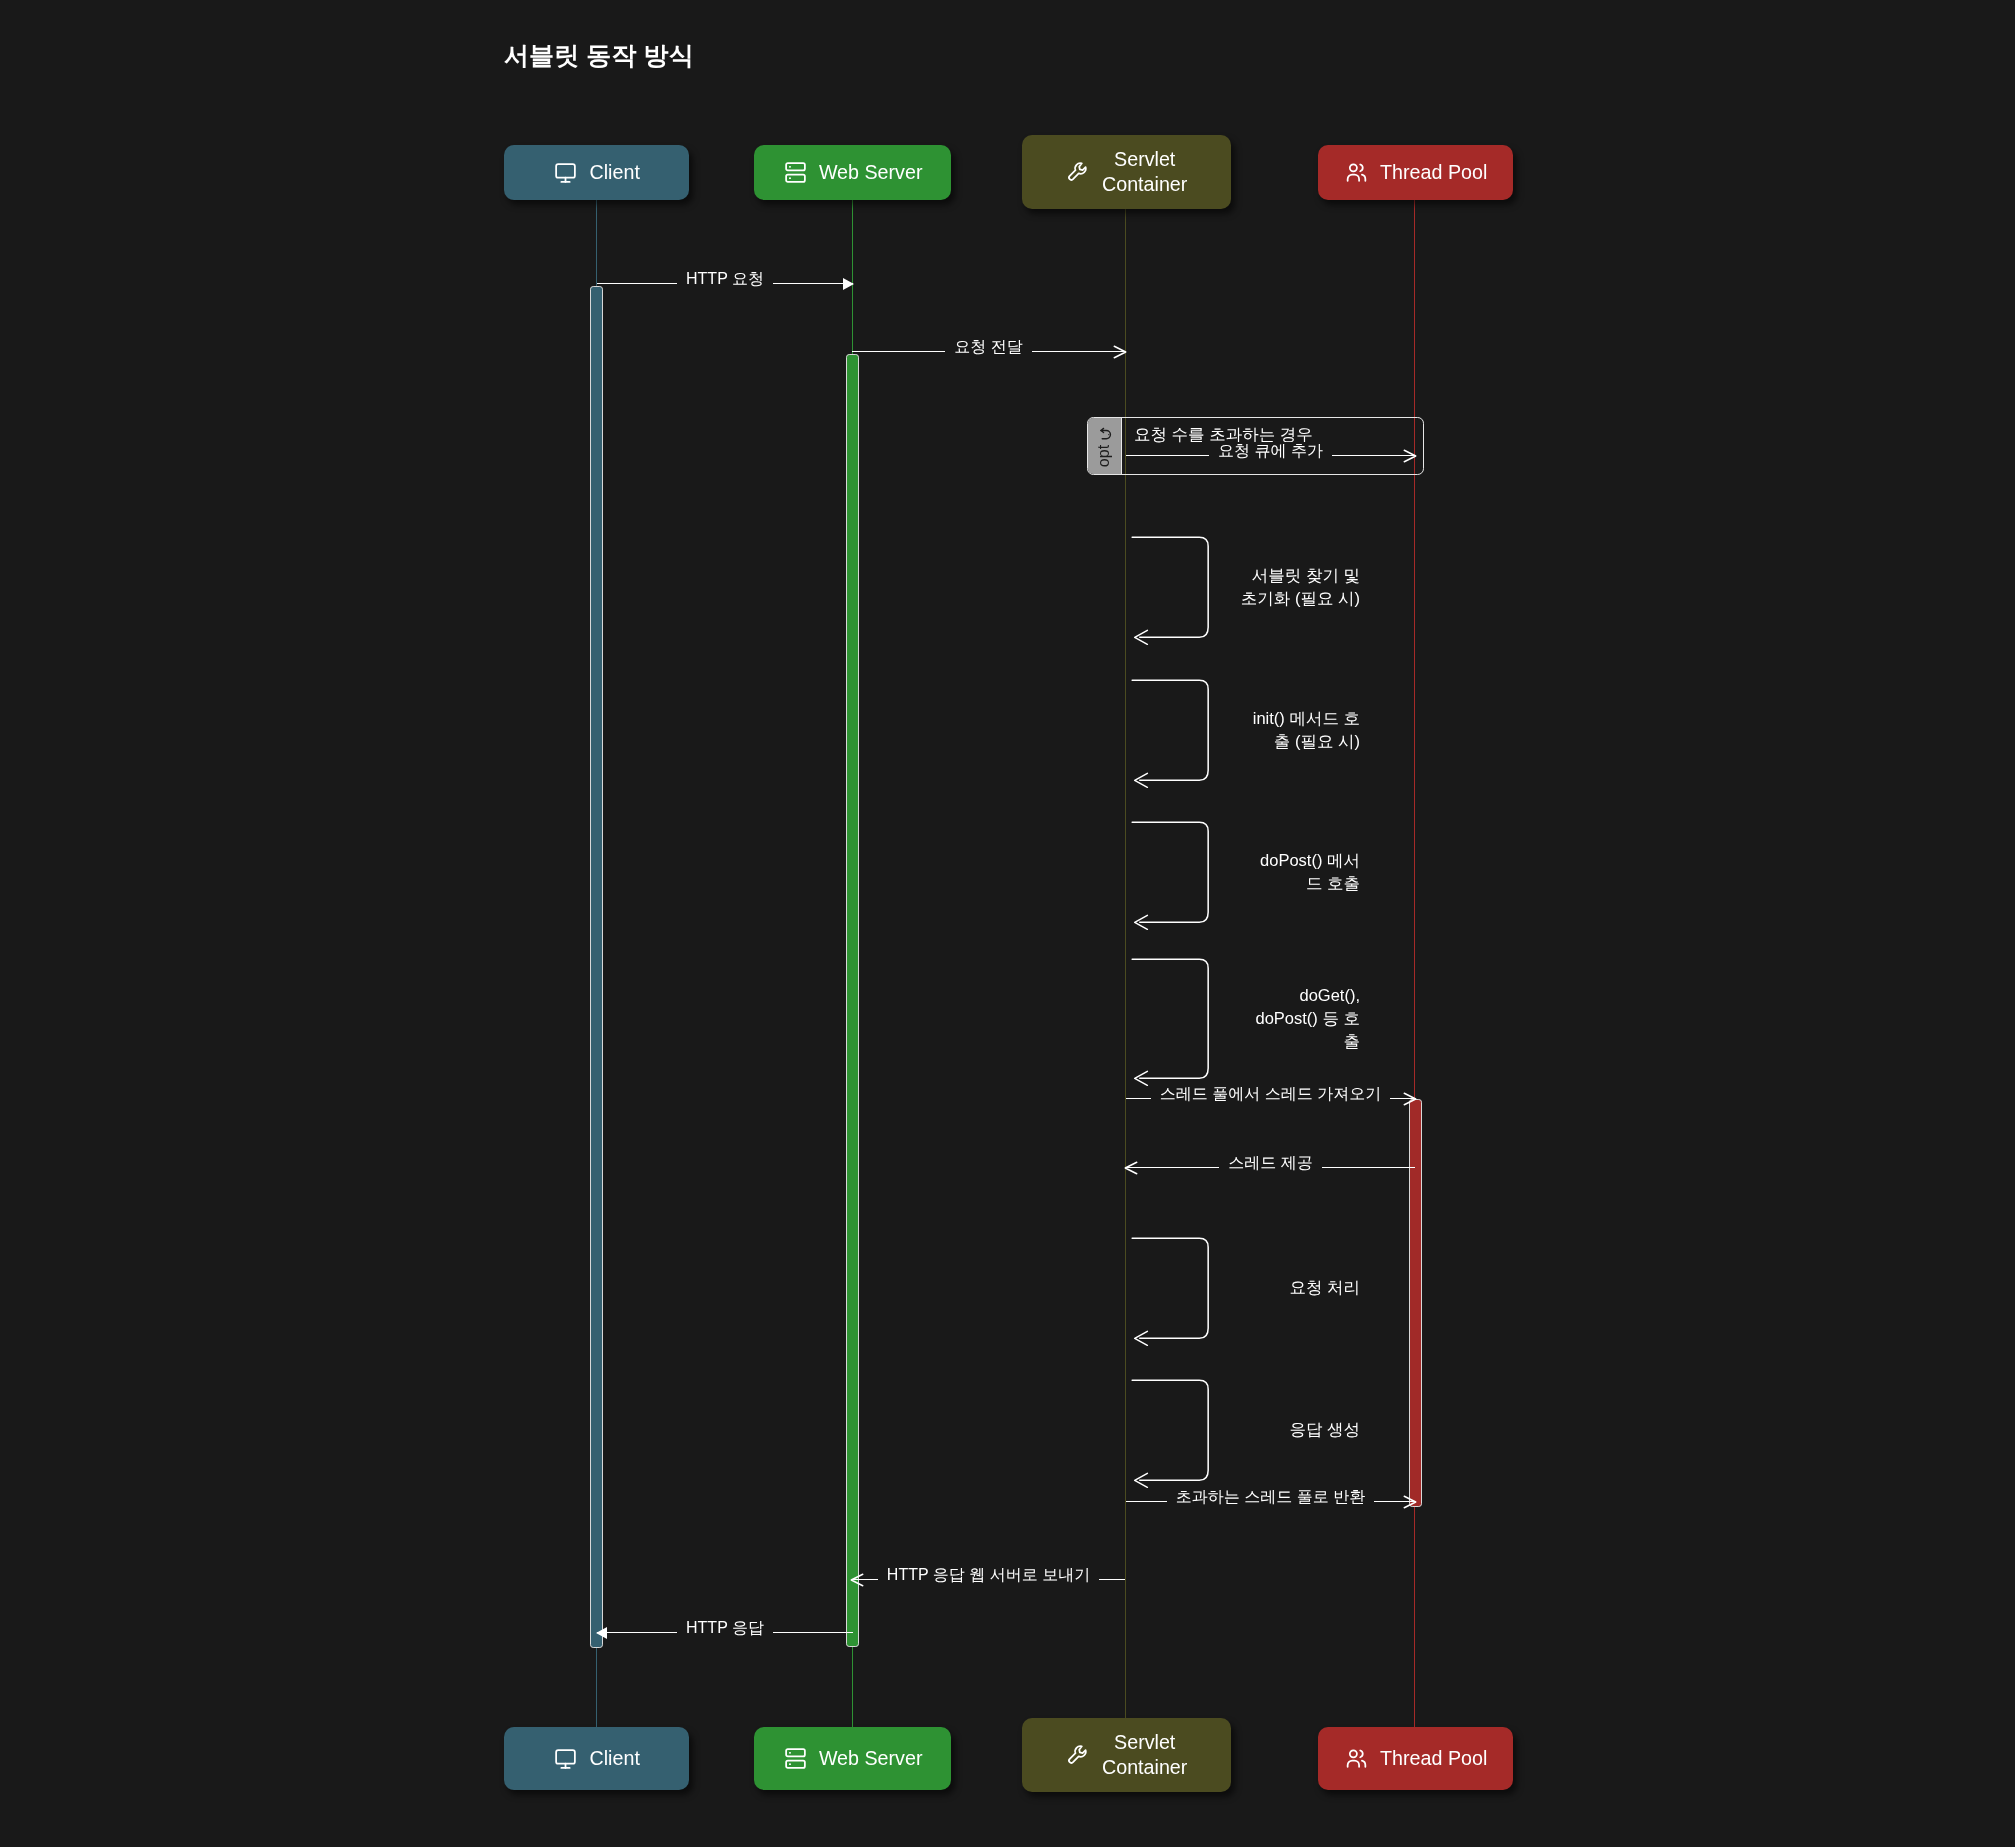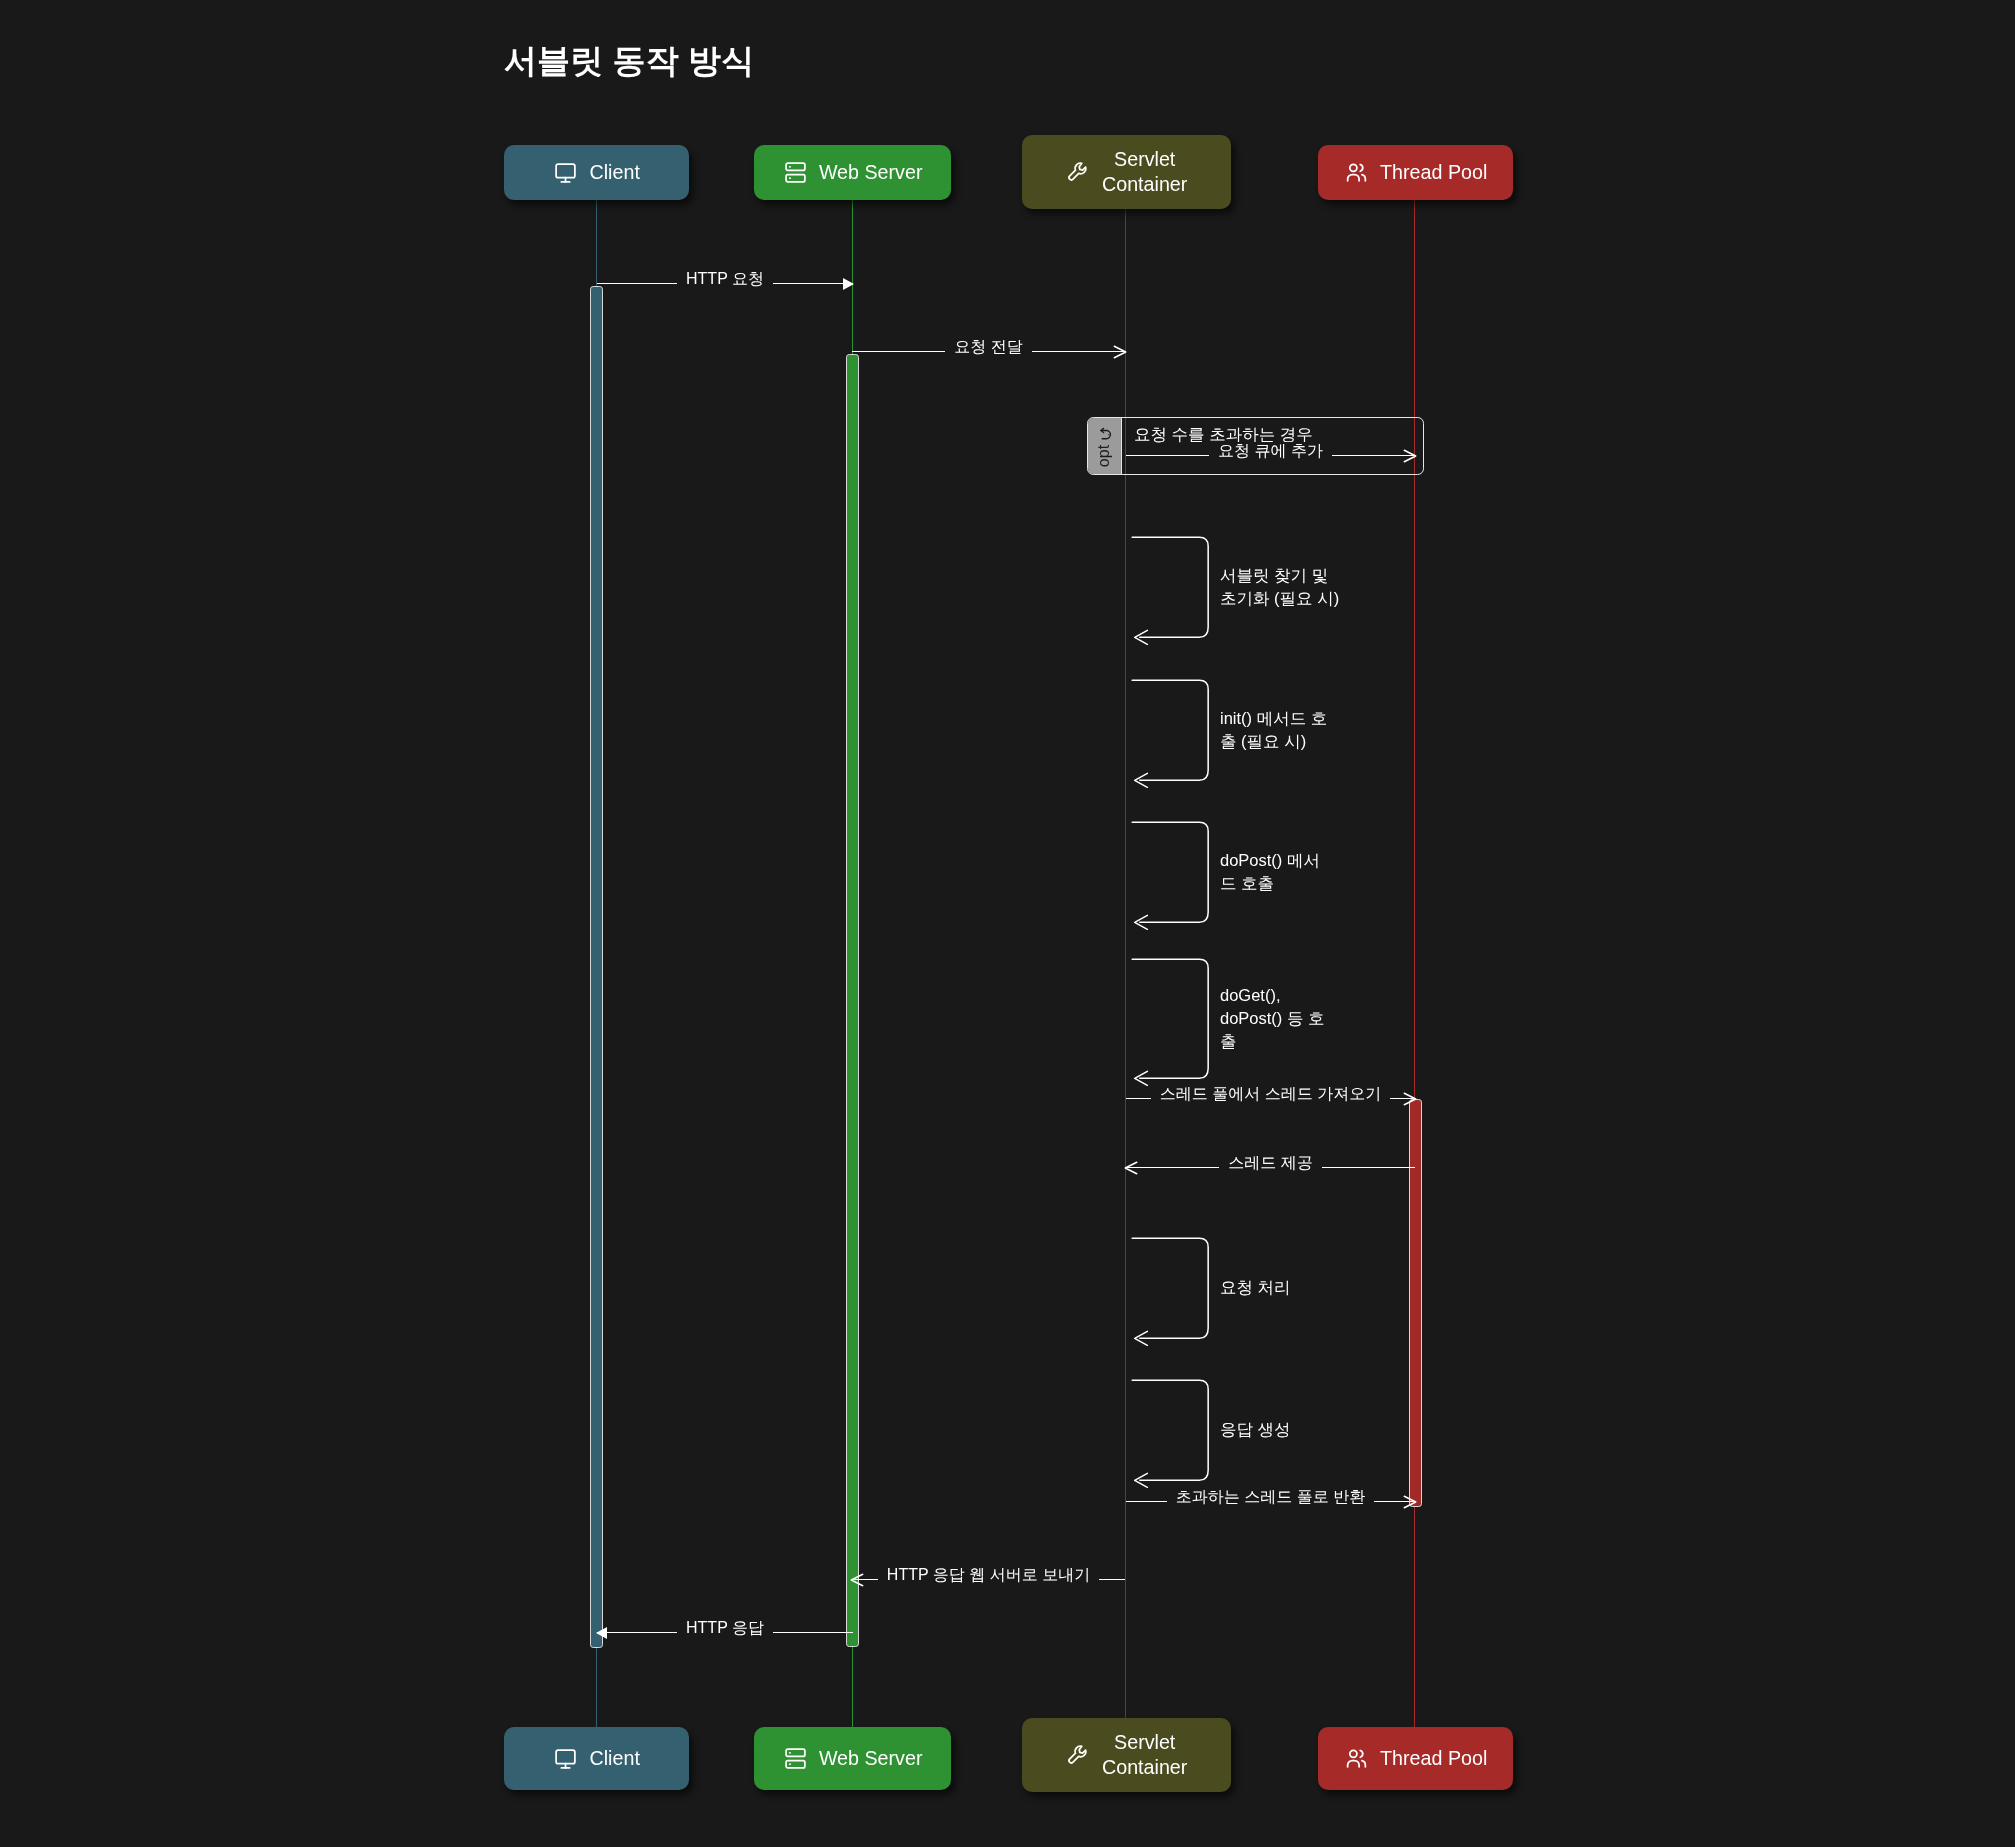--- a/index.html
+++ b/index.html
@@ -14,21 +14,21 @@
     overflow: hidden;
   }
   #diagram {
     position: absolute;
     left: 0; top: 0;
     width: 2015px; height: 1848px;
   }
   .title {
     position: absolute;
     left: 504px; top: 39px;
-    font-size: 33px;
+    font-size: 25px;
     font-weight: bold;
     color: #ffffff;
     letter-spacing: 0.1px;
     white-space: nowrap;
   }
   
   .actor {
     position: absolute;
     border-radius: 10px;
     box-shadow: 3.8px 5px 6.3px rgba(0,0,0,0.55);
@@ -114,21 +114,21 @@
   .msg .ahv.left  { left:-1.9px;  transform: translateY(-50%); }
   .msg .ahv svg { display:block; }
   
   .selfcall { position: absolute; }
   .selfcall svg { position:absolute; left:0; top:0; overflow: visible; }
   .selfcall .sclabel {
     position: absolute;
     font-size: 16.5px;
     line-height: 1.38;
     color: #ffffff;
-    text-align: left;
+    text-align: right;
     white-space: pre-line;
   }
   
   .frag {
     position: absolute;
     border: 1.3px solid #e6e6e6;
     border-radius: 6.3px;
     box-sizing: border-box;
     background: transparent;
   }

